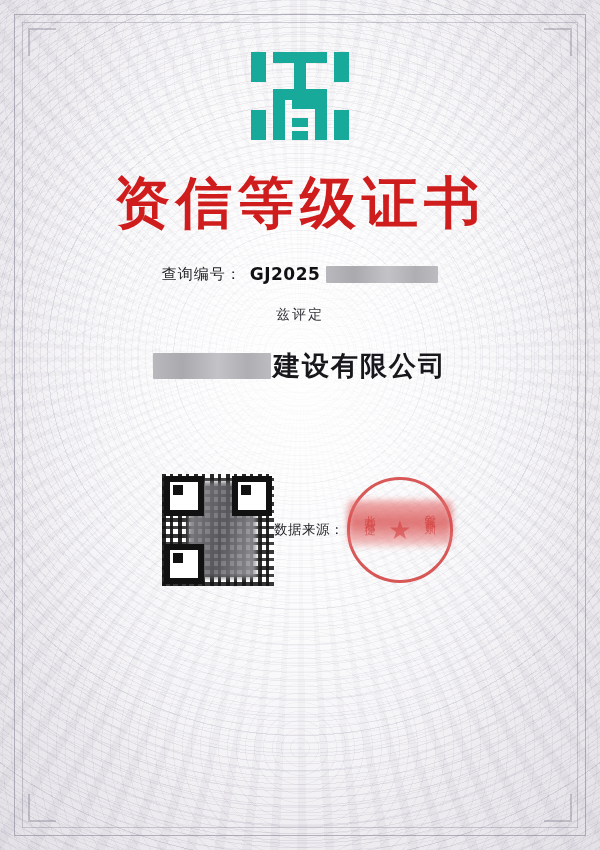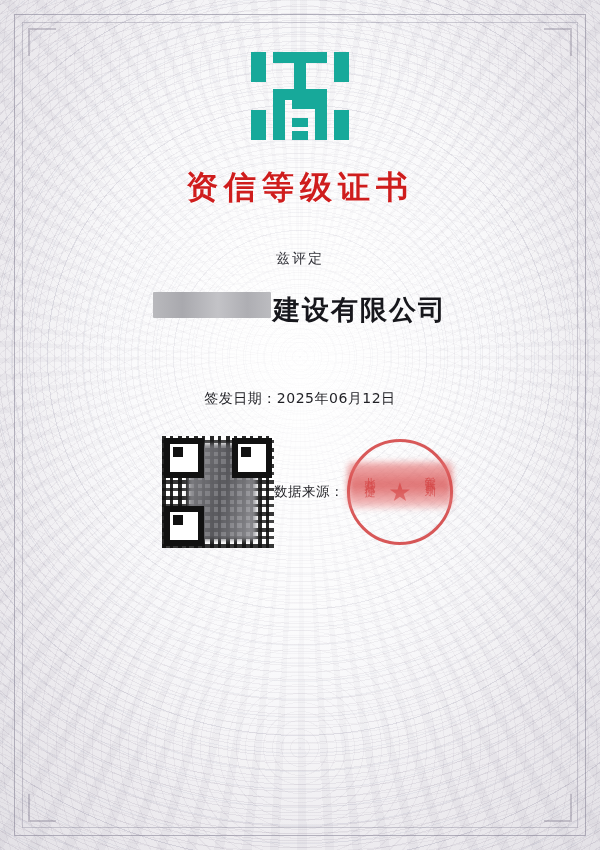--- a/index.html
+++ b/index.html
@@ -84,21 +84,21 @@
   
   .logo {
     margin-top: 48px;
     width: 106px;
     height: 96px;
   }
 
   
   .title {
     margin-top: 22px;
-    font-size: 32px;
+    font-size: 56px;
     font-weight: bold;
     letter-spacing: 6px;
     color: #cf1d1d;
     text-shadow: 0 1px 0 rgba(255,255,255,0.6);
     font-family: "DejaVu Sans", "Liberation Sans", sans-serif;
   }
 
   .subtitle {
     margin-top: 14px;
     font-size: 14.5px;
@@ -134,31 +134,31 @@
   .redact {
     display: inline-block;
     background: linear-gradient(90deg,#b9b9bd 0%, #a9a9ae 25%, #c3c3c7 55%, #aeaeb3 80%, #bcbcc0 100%);
     filter: blur(0.6px);
     vertical-align: middle;
     border-radius: 1px;
   }
   .redact-query { width: 112px; height: 17px; margin-left: -2px; }
 
   .zi-ping-ding {
-    margin-top: 40px;
+    margin-top: 22px;
     font-size: 14px;
     color: #33333a;
     letter-spacing: 2px;
   }
 
   
   .company-row {
     margin-top: 24px;
     display: flex;
-    align-items: flex-start;
+    align-items: center;
     justify-content: center;
   }
   .redact-company {
     width: 118px;
     height: 26px;
     margin-right: 2px;
   }
   .company-name {
     font-size: 27px;
     font-weight: bold;
@@ -330,33 +330,35 @@
           <rect x="68" y="61" width="12" height="31"></rect>
           <rect x="45" y="70" width="16" height="9"></rect>
           <rect x="45" y="83" width="16" height="9"></rect>
         </g>
       </svg>
     </div>
 
     <div class="title">资信等级证书</div>
 
 
+    <div class="query-row">
+      <span class="query-label">查询编号：</span>
+      <span class="query-value">GJ2025</span>
+      <span class="redact redact-query"></span>
+    </div>
 
     <div class="zi-ping-ding">兹评定</div>
 
     <div class="company-row">
       <span class="redact redact-company"></span>
       <span class="company-name">建设有限公司</span>
     </div>
 
 
     <div class="dates-row">
-      <div>
-        <span>签发日期：</span><span>2025年06月12日</span>
-      </div>
     </div>
 
 
     <div class="bottom">
 
       <div class="qr">
         <div class="qr-noise"></div>
         <div class="qr-blur"></div>
         <div class="qr-eye tl">
             <span class="qr-eye-inner"></span>

